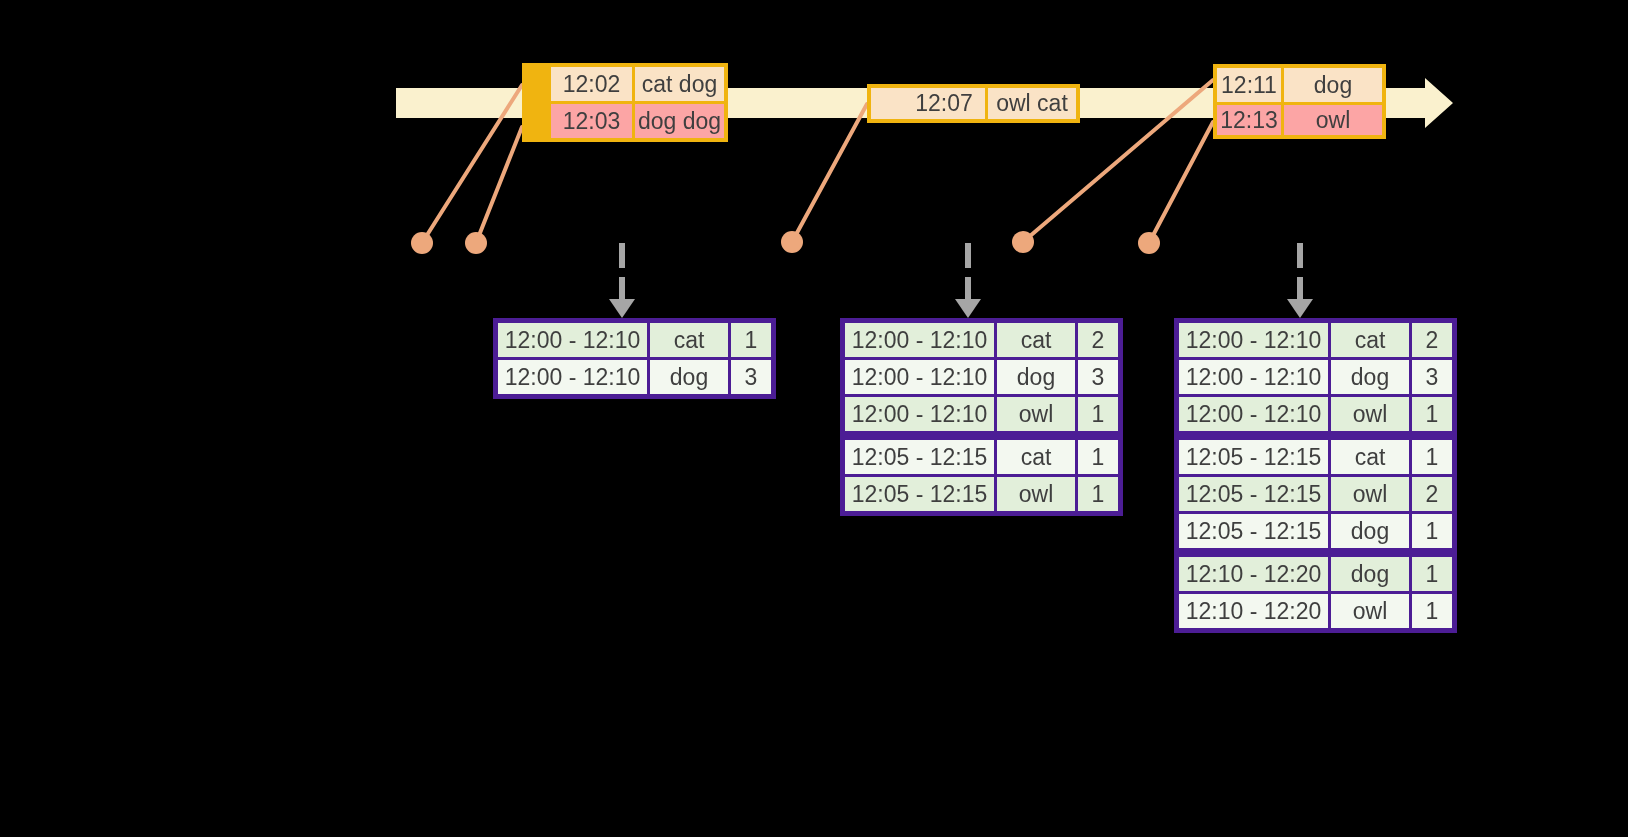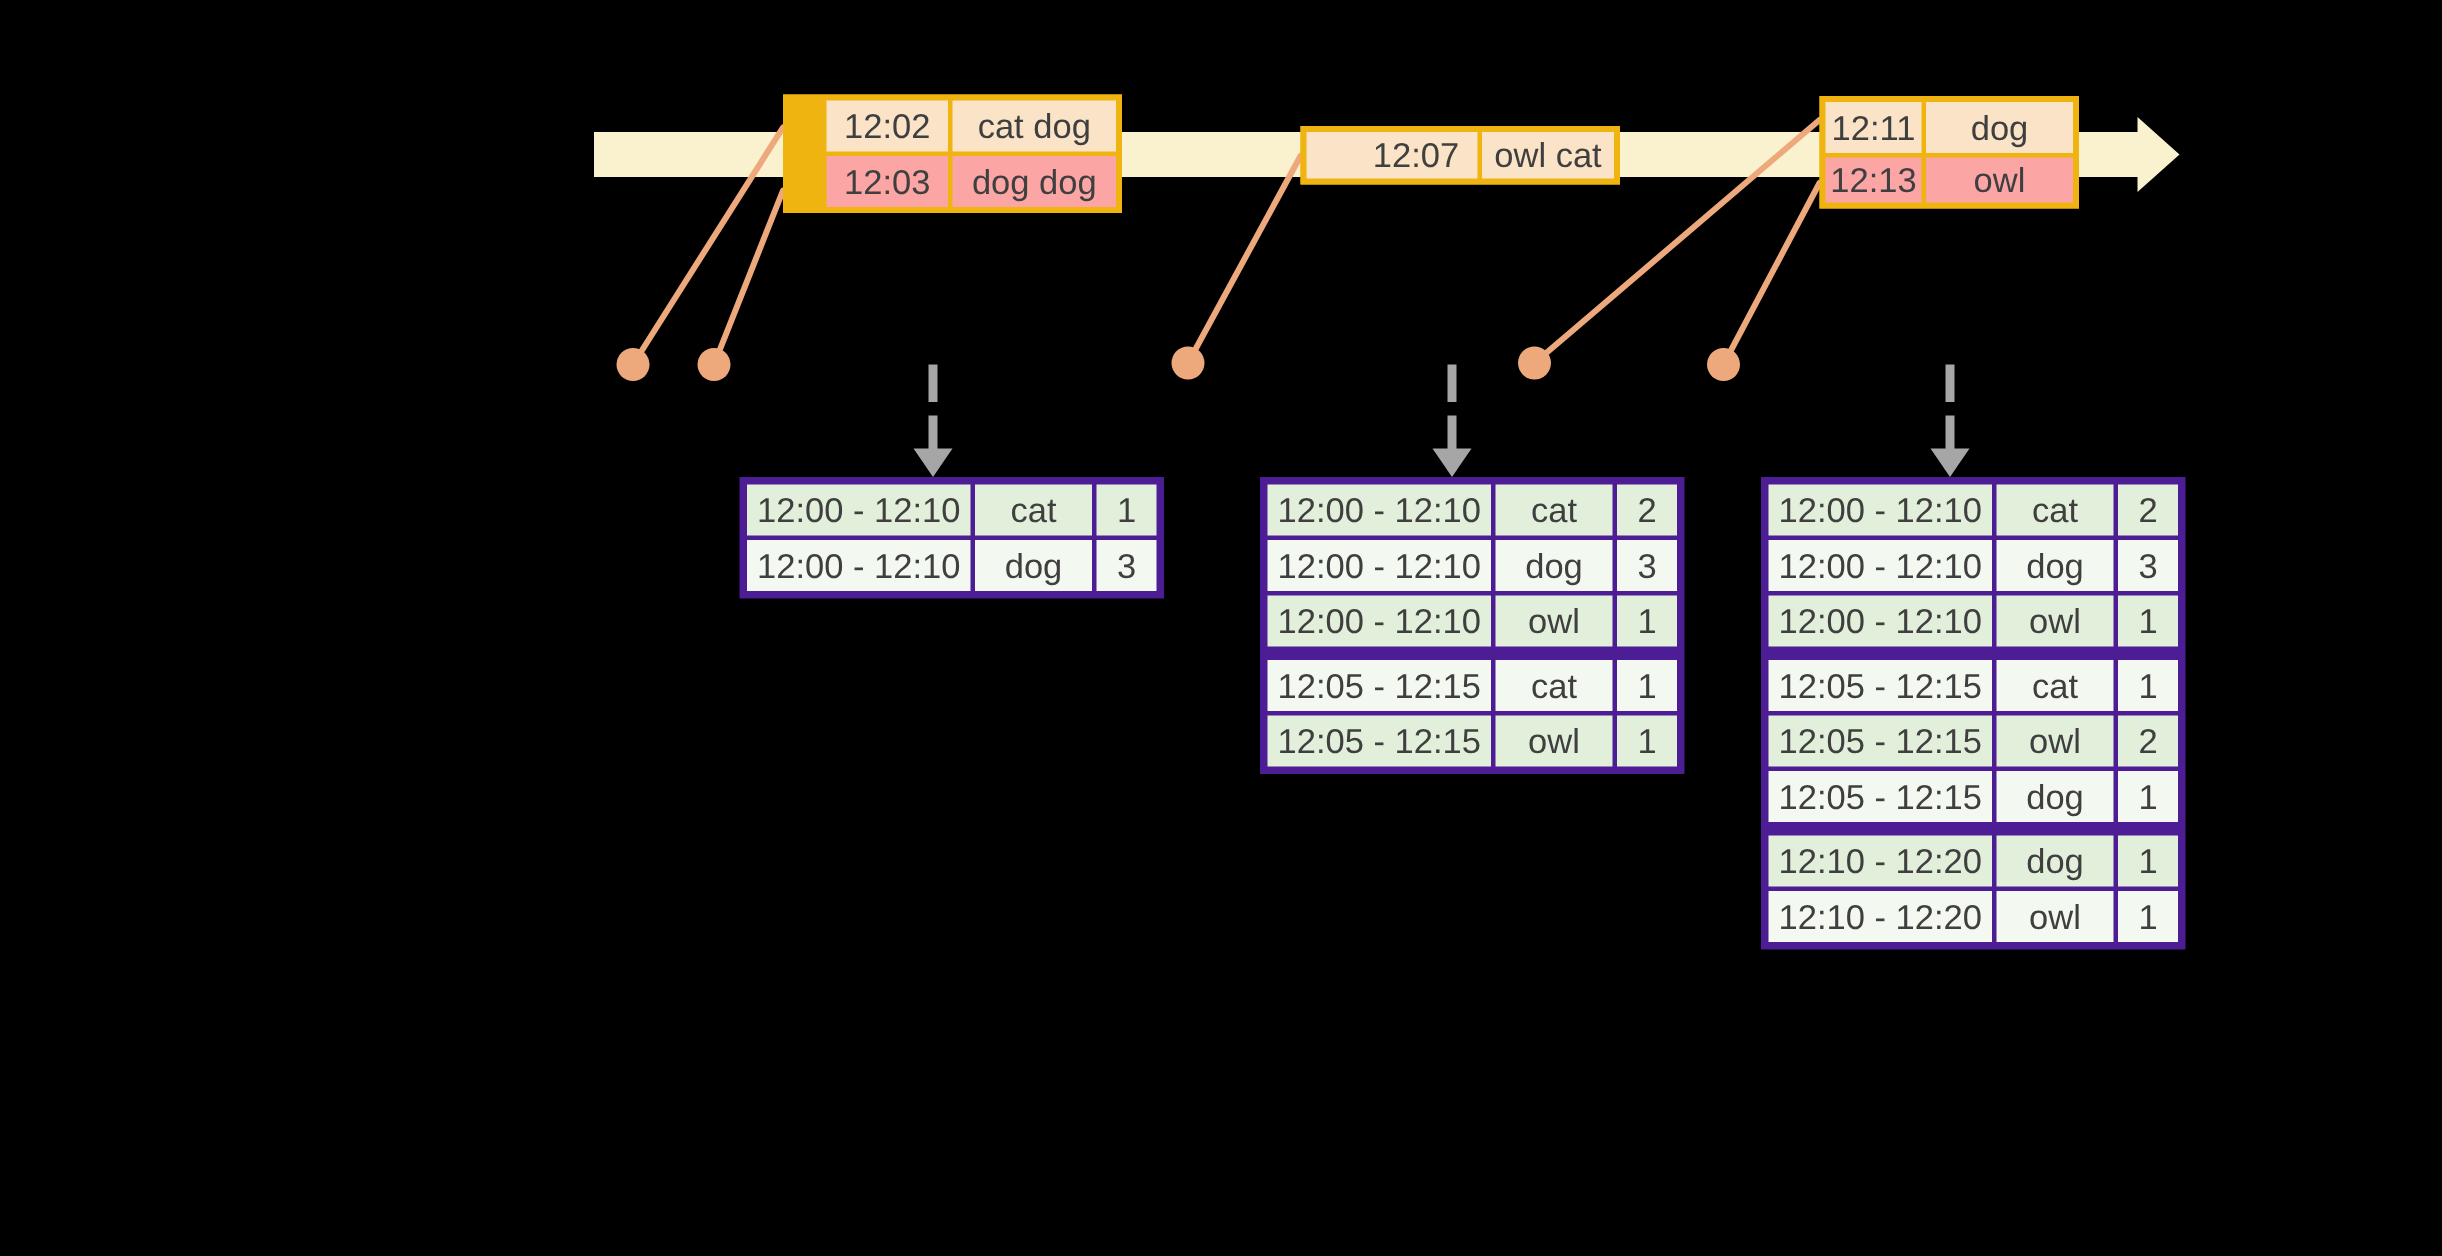--- a/index.html
+++ b/index.html
@@ -9,21 +9,21 @@
 
   
   .event-box{position:absolute;border:4px solid #F0B410;background:#F0B410;
              display:flex;flex-direction:column;gap:3px;}
   .event-row{display:flex;gap:3px;}
   .ecell{display:flex;align-items:center;justify-content:center;font-size:23px;}
   .shade-peach .ecell{background:#FAE3C6;}
   .shade-cream .ecell{background:#fca5a5;}
   .eb1{left:522px;top:63px;padding-left:25px;}
   .eb1 .event-row{height:34px;}
-  .eb1 .time{width:81px;}  .eb1 .words{width:109px;}
+  .eb1 .time{width:81px;}  .eb1 .words{width:89px;}
   .eb2{left:867px;top:84px;}
   .eb2 .event-row{height:31px;}
   .eb2 .time{width:82px;padding-left:32px;}  .eb2 .words{width:88px;}
   .eb3{left:1213px;top:64px;}
   .eb3 .event-row{height:34px;}
   .eb3 .event-row:last-child{height:30px;}
   .eb3 .time{width:64px;}  .eb3 .words{width:98px;}
 
   
   .gtable{position:absolute;background:#4c1d95;padding:5px;display:flex;flex-direction:column;}

